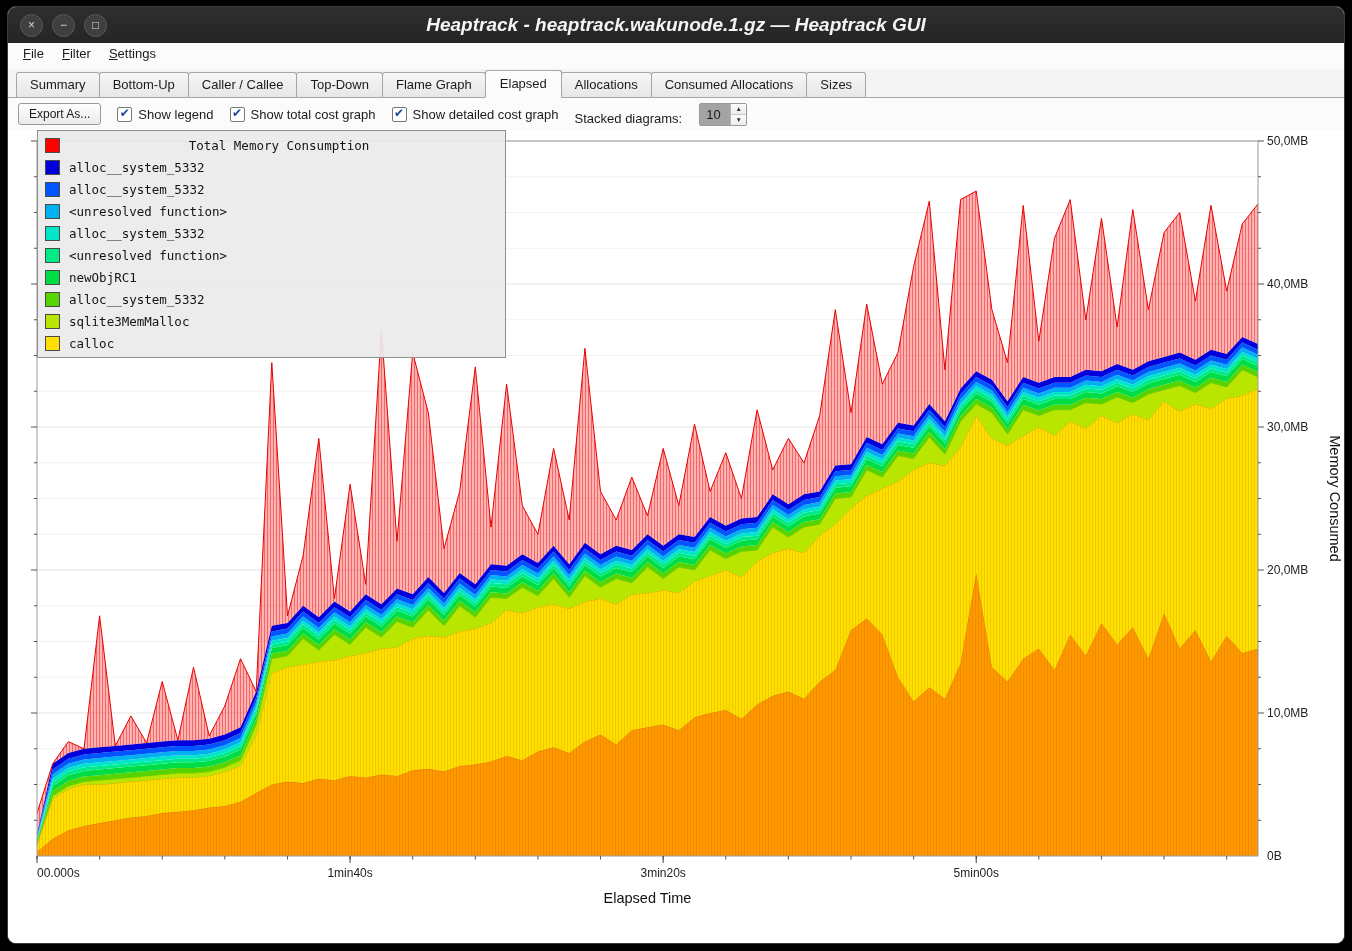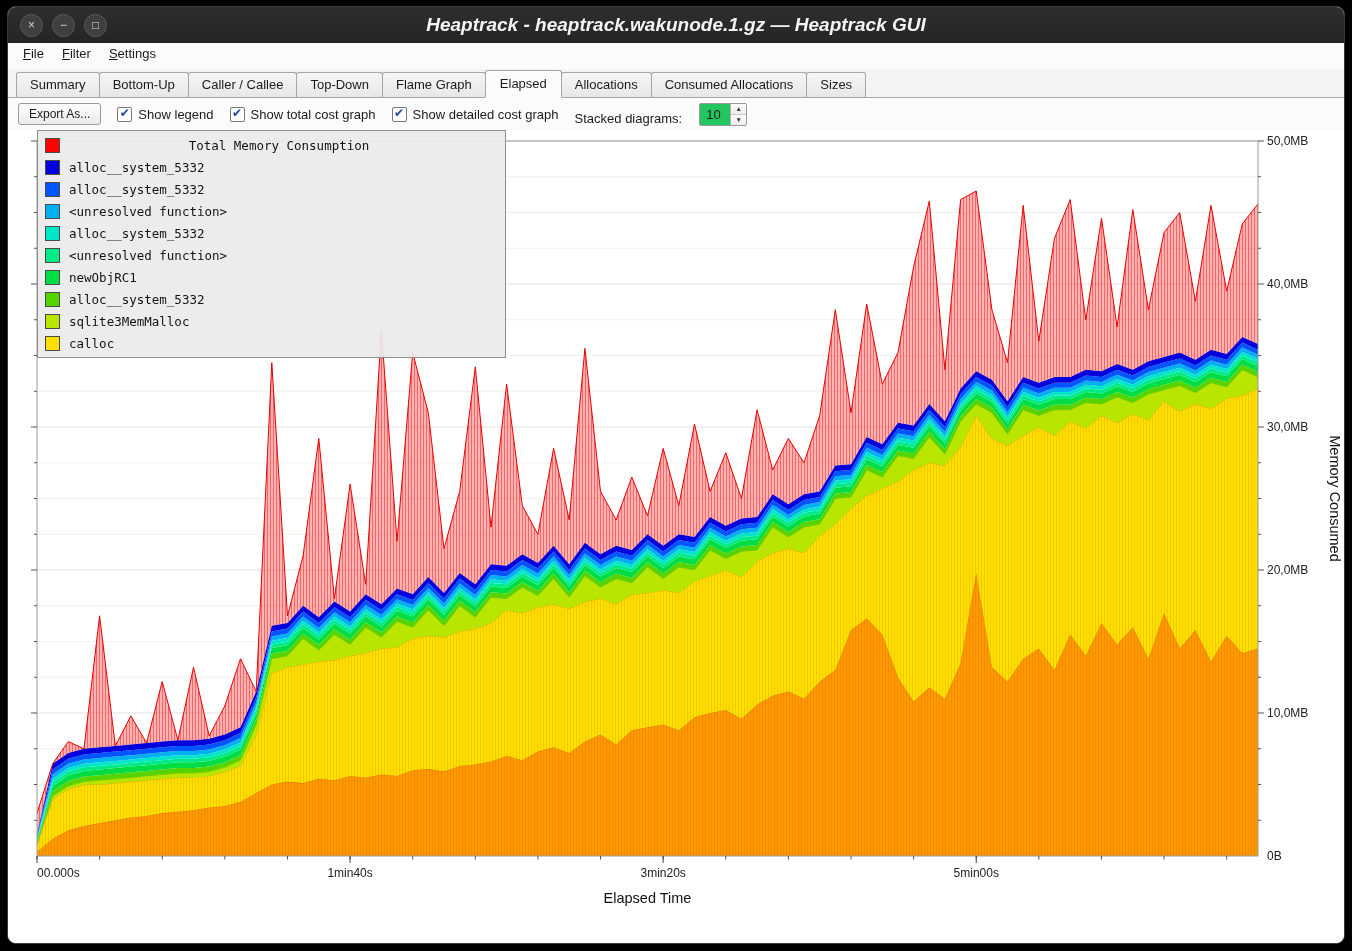--- a/index.html
+++ b/index.html
@@ -27,21 +27,21 @@
   
   .toolbar{height:32px;background:#fbfbfb;display:flex;align-items:center;gap:16px;padding:0 10px;flex:0 0 auto;}
   .btn{font-size:12px;color:#1b1b1b;border:1px solid #999;border-radius:3px;
     background:linear-gradient(#fefefe,#ebebeb);padding:3px 10px;}
   .cb-group{display:flex;align-items:center;gap:16px;}
   .cb{display:flex;align-items:flex-end;gap:6px;font-size:13px;color:#1b1b1b;}
   .cb-box{width:15px;height:15px;background:#fff;border:1px solid #787878;border-radius:2px;
     display:inline-flex;align-items:center;justify-content:center;box-sizing:border-box;}
   .cb-box.checked::after{content:"✔";font-size:12px;color:#19489e;margin-top:-2px;}
   .stacked{display:flex;align-items:flex-end;gap:17px;font-size:13px;color:#1b1b1b;}
-  .spinbox{display:flex;border:1px solid #999;border-radius:2px;background:#22c55e;height:23px;box-sizing:border-box;}
+  .spinbox{display:flex;border:1px solid #999;border-radius:2px;background:#a3a3a3;height:23px;box-sizing:border-box;}
   .spin-value{width:24px;font-size:13px;padding:3px 0 0 6px;}
   .spin-arrows{display:flex;flex-direction:column;border-left:1px solid #b5b5b5;width:15px;}
   .spin-up,.spin-down{flex:1;font-size:6.5px;color:#333;text-align:center;line-height:10px;
     background:linear-gradient(#fdfdfd,#ececec);}
   .spin-up{border-bottom:1px solid #c9c9c9;}
   
   .chart-wrap{position:relative;flex:1 1 auto;background:#fff;}
   .chart-svg{position:absolute;left:0;top:0;}
   .legend{position:absolute;left:29px;top:0;width:469px;background:rgba(235,235,235,0.93);
     border:1px solid #8f8f8f;padding:3px 0;font-family:"DejaVu Sans Mono",monospace;font-size:12.5px;

